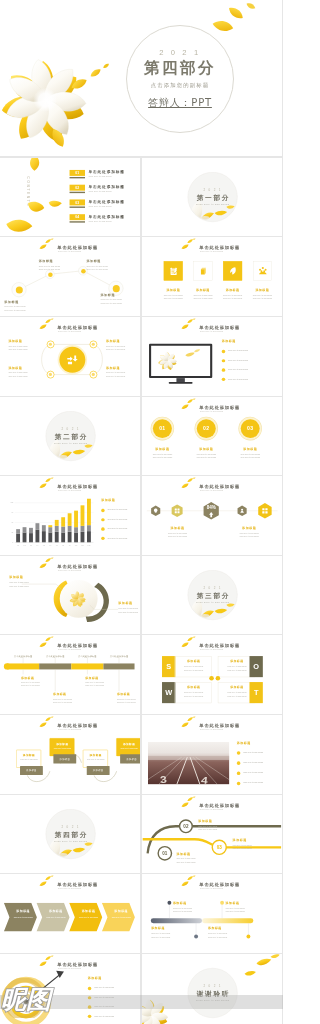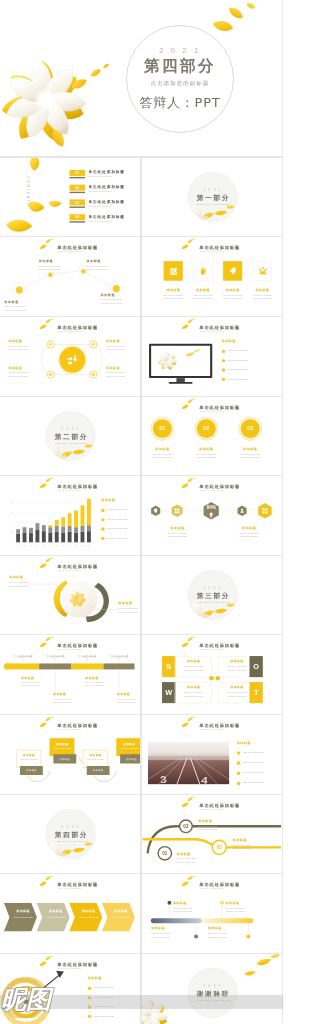--- a/index.html
+++ b/index.html
@@ -26,21 +26,21 @@
   .wmlogo{position:absolute;left:-2px;top:0px;width:66px;height:40px;}
 
   
   .covercircle{position:absolute;left:126px;top:25px;width:108px;height:108px;border-radius:50%;
       border:1.1px solid #dcdad2;box-sizing:border-box;}
   .covertext{position:absolute;left:126px;top:25px;width:108px;height:108px;
       display:flex;flex-direction:column;align-items:center;justify-content:center;}
   .cv-year{font-size:7.6px;letter-spacing:2.6px;color:#b9b5a5;margin-bottom:4px;}
   .cv-title{font-size:15.6px;letter-spacing:2.4px;color:#7c7a6c;font-weight:700;line-height:1;}
   .cv-sub{font-size:5.4px;letter-spacing:1.1px;color:#9a978a;margin-top:6px;}
-  .cv-pres{font-size:13px;letter-spacing:.8px;color:#6f6e63;margin-top:7px;}
+  .cv-pres{font-size:10px;letter-spacing:.8px;color:#6f6e63;margin-top:7px;text-decoration:underline;}
 
   
   .hdwrap{position:absolute;left:0;top:0;width:400px;height:60px;}
   .hd-t{font-size:12.2px;letter-spacing:2.4px;color:#5d5b52;font-weight:700;white-space:nowrap;line-height:1;}
   .hd-s{font-size:5.2px;letter-spacing:.5px;color:#bcbab2;white-space:nowrap;line-height:1;}
 
   
   .cont-side{left:70px;top:52px;width:16px;font-size:9.5px;letter-spacing:4.5px;color:#cfcabb;
              writing-mode:vertical-rl;font-weight:600;}
   .ct-row{left:198px;width:200px;height:36px;}

